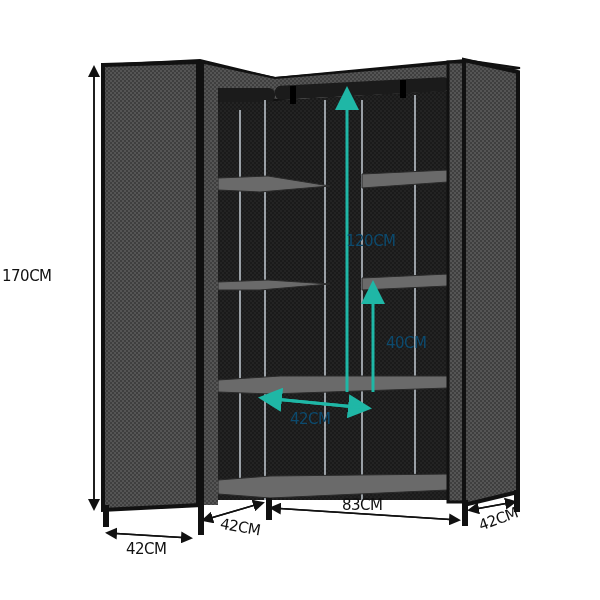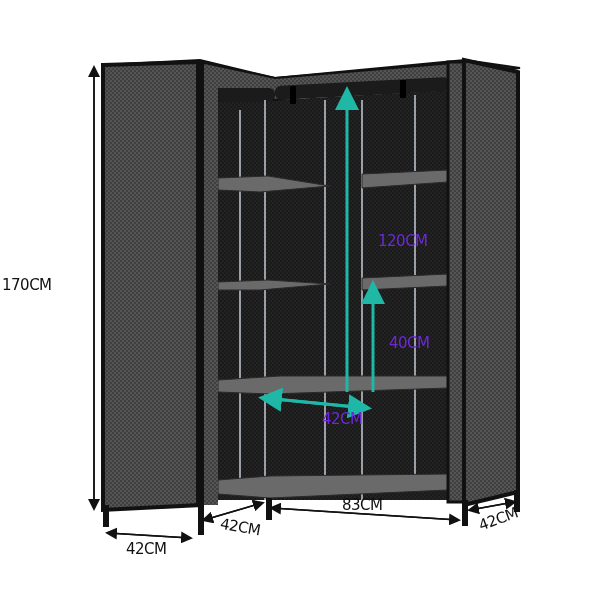--- a/index.html
+++ b/index.html
@@ -1,19 +1,19 @@
 <!DOCTYPE html>
 <html><head>
 <meta charset="utf-8">
 <style>
   html, body { margin:0; padding:0; background:#ffffff; }
   body { width:600px; height:600px; position:relative; overflow:hidden; font-family:"DejaVu Sans", sans-serif; }
   #scene { position:absolute; left:0; top:0; width:600px; height:600px; }
   .lbl { position:absolute; font-size:15px; color:#111; letter-spacing:-0.5px; white-space:nowrap; }
-  .lbl-teal { position:absolute; font-size:15px; color:#6d28d9; letter-spacing:-0.5px; white-space:nowrap;margin-left:32px; }
+  .lbl-teal { position:absolute; font-size:15px; color:#0c4a6e; letter-spacing:-0.5px; white-space:nowrap; }
 </style>
 </head>
 <body>
 
 <svg id="scene" viewBox="0 0 600 600" xmlns="http://www.w3.org/2000/svg">
   <defs>
     <pattern id="weave" width="4" height="4" patternUnits="userSpaceOnUse">
       <rect width="4" height="4" fill="#555"></rect>
       <rect width="2" height="2" fill="#3f3f3f"></rect>
       <rect x="2" y="2" width="2" height="2" fill="#3f3f3f"></rect>
@@ -97,20 +97,20 @@
   </g>
 
   <g stroke="#1fb7a6" stroke-width="3" fill="none">
     <line x1="347" y1="392" x2="347" y2="92" marker-end="url(#arrowT)"></line>
     <line x1="373" y1="392" x2="373" y2="286" marker-end="url(#arrowT)"></line>
     <line x1="264" y1="398" x2="366" y2="408" marker-end="url(#arrowT)"></line>
     <line x1="366" y1="408" x2="264" y2="398" marker-end="url(#arrowT)"></line>
   </g>
 </svg>
 
-<span class="lbl" style="left:2px;top:276px;">170CM</span>
+<span class="lbl" style="left:2px;top:267px;">170CM</span>
 <span class="lbl" style="left:126px;top:540px;">42CM</span>
 <span class="lbl" style="left:220px;top:518px;transform:rotate(10deg);">42CM</span>
 <span class="lbl" style="left:342px;top:496px;">83CM</span>
 <span class="lbl" style="left:478px;top:510px;transform:rotate(-20deg);">42CM</span>
 <span class="lbl-teal" style="left:346px;top:232px;">120CM</span>
-<span class="lbl-teal" style="left:357px;top:334px;">40CM</span>
+<span class="lbl-teal" style="left:386px;top:334px;">40CM</span>
 <span class="lbl-teal" style="left:290px;top:410px;">42CM</span>
 
 </body></html>

